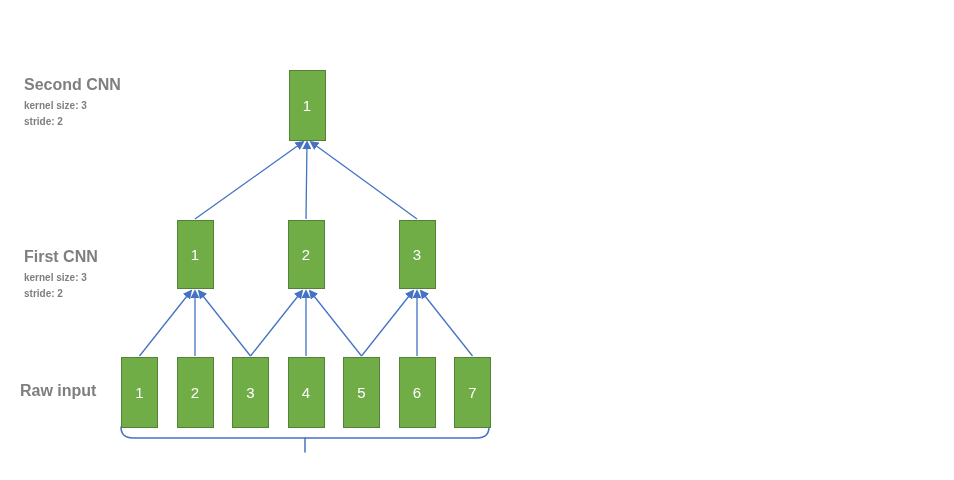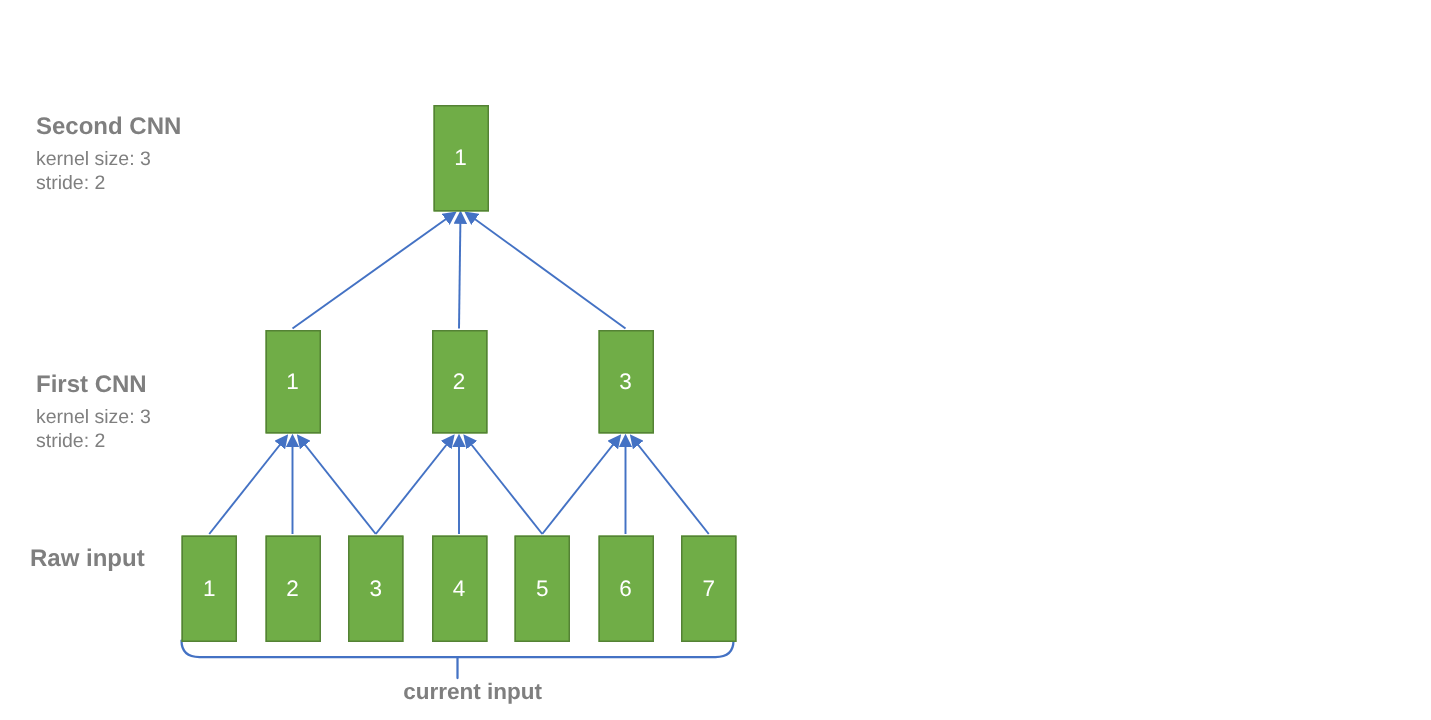--- a/index.html
+++ b/index.html
@@ -49,21 +49,21 @@
   }
   .layer-label{
     position:absolute;
     color:var(--label-text,#7f7f7f);
   }
   .layer-title{
     font-size:16px;font-weight:700;line-height:20px;
     margin-bottom:3px;
   }
   .layer-detail{
-    font-size:13px;font-weight:400;line-height:15.5px;
+    font-size:10px;font-weight:700;line-height:15.5px;
   }
   .brace-label{
     position:absolute;
     left:240px;top:453px;width:150px;
     text-align:center;
     color:var(--label-text,#7f7f7f);
     font-size:15px;font-weight:700;
   }
 </style>
 </head>
@@ -101,33 +101,32 @@
     <div class="layer-detail">kernel size: 3</div>
     <div class="layer-detail">stride: 2</div>
   </div>
 
   <div class="layer-label" style="left:24px;top:247px">
     <div class="layer-title">First CNN</div>
     <div class="layer-detail">kernel size: 3</div>
     <div class="layer-detail">stride: 2</div>
   </div>
 
-  <div class="layer-label" style="left:20px;top:363px">
+  <div class="layer-label" style="left:20px;top:381px">
     <div class="layer-title">Raw input</div>
   </div>
 
   <div class="node" style="left:288.5px;top:70px;height:71px">1</div>
 
   <div class="node" style="left:176.5px;top:220px;height:69px">1</div>
   <div class="node" style="left:287.5px;top:220px;height:69px">2</div>
   <div class="node" style="left:398.5px;top:220px;height:69px">3</div>
 
   <div class="node" style="left:121px;top:357px;height:71px">1</div>
   <div class="node" style="left:176.5px;top:357px;height:71px">2</div>
   <div class="node" style="left:232px;top:357px;height:71px">3</div>
   <div class="node" style="left:287.5px;top:357px;height:71px">4</div>
   <div class="node" style="left:343px;top:357px;height:71px">5</div>
   <div class="node" style="left:398.5px;top:357px;height:71px">6</div>
   <div class="node" style="left:454px;top:357px;height:71px">7</div>
 
-  <div class="brace-label">current input</div>
 
 </div>
 
 </body></html>

